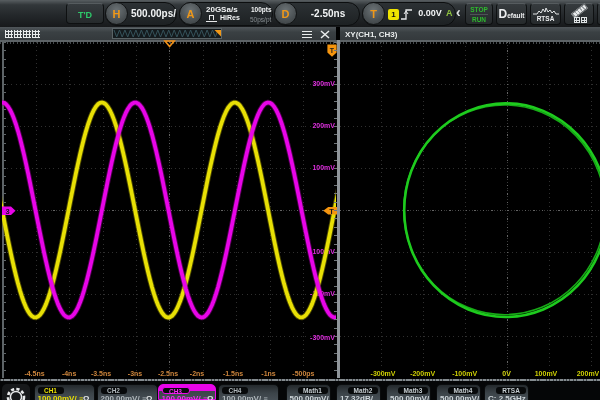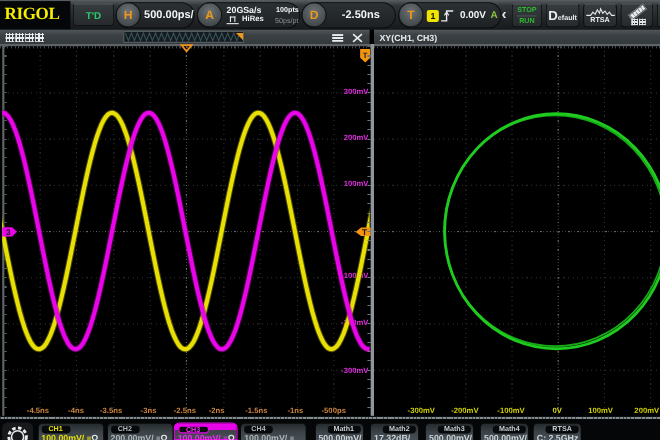--- a/index.html
+++ b/index.html
@@ -22,23 +22,20 @@
 .vlab{position:absolute;width:44px;text-align:right;font-size:7px;font-weight:bold;color:#dd2edd}
 .tlab{position:absolute;width:40px;text-align:center;font-size:7px;font-weight:bold;color:#cd853c}
 .xlab{position:absolute;width:44px;text-align:center;font-size:7px;font-weight:bold;color:#cfcf04}
 .chbox{position:absolute;top:384px;height:16px;background:linear-gradient(180deg,#24292c,#3c4449 55%,#454e54);border:1px solid #0a0c0d;border-bottom:none;border-radius:5px 5px 0 0}
 .chlab{position:absolute;top:1.5px;height:7px;background:#07090a;border-radius:3px;font-size:6.5px;font-weight:bold;text-align:center;line-height:7px}
 .chval{position:absolute;top:8.5px;font-size:8px;font-weight:bold;white-space:nowrap}
 </style></head><body>
 <div id="scope">
 
 <div id="topbar"></div>
-<div id="logo">
-      <b>RIGOL</b>
-    </div>
 <div class="tbtn" style="left:66px;top:3px;width:38px;height:21px;text-align:center"><span style="color:#2ec96a;font-weight:bold;font-size:9px;line-height:20px">T'D</span></div>
 <div class="pill" style="left:105px;width:72px"></div>
 <div class="circ" style="left:105px;top:2px">
       <span>H</span>
     </div>
 <div class="abs wtxt" style="left:131px;top:8px;width:44px;font-size:10px;text-align:center">500.00ps/</div>
 <div class="pill" style="left:179px;width:94px"></div>
 <div class="circ" style="left:179px;top:2px">
       <span>A</span>
     </div>

